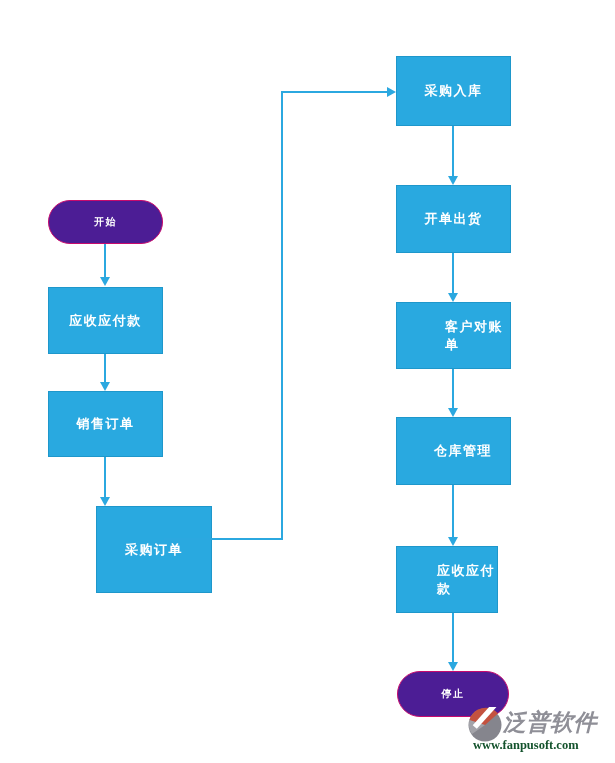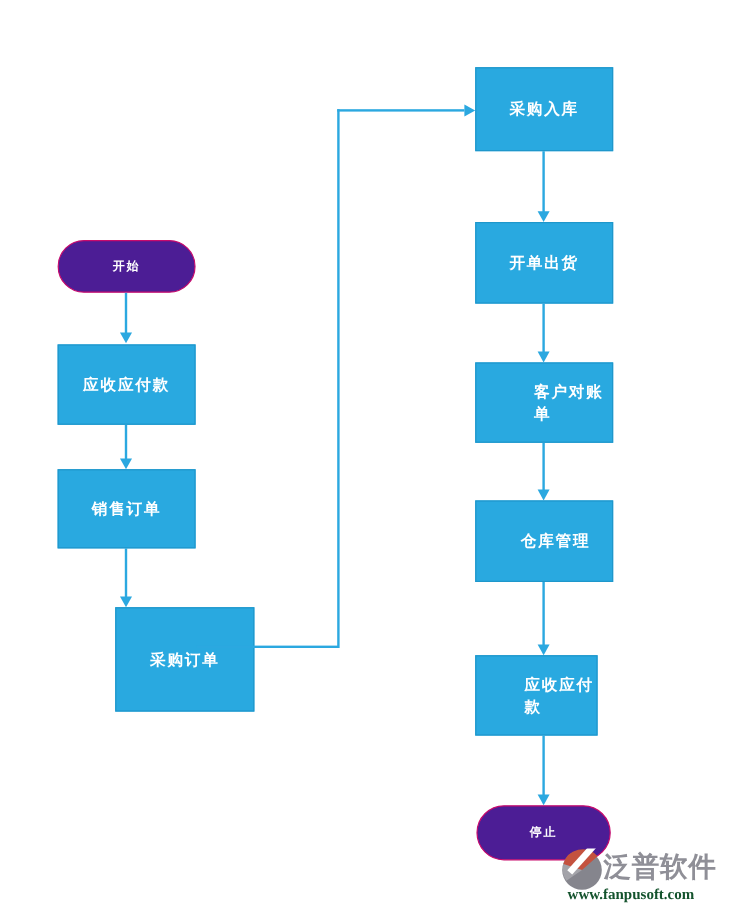--- a/index.html
+++ b/index.html
@@ -29,21 +29,21 @@
   .ah-right {
     position:absolute; width:0; height:0;
     border:5px solid transparent; border-right:none; border-left:9px solid #2BA8E0;
   }
   
   .brand { position:absolute; right:8px; bottom:6px; width:140px; height:52px; }
   .brand-icon { position:absolute; left:0; top:2px; width:36px; height:36px; }
   .brand-name {
     position:absolute; left:36px; top:2px; width:102px;
     color:#8F8F97; font-size:23px; font-weight:bold; letter-spacing:0.5px;
-    text-shadow:0 0 1px #ffffff; white-space:nowrap;
+    text-shadow:0 0 1px #ffffff; white-space:nowrap;font-style:italic;
   }
   .brand-url {
     position:absolute; left:6px; top:33px; width:134px;
     color:#14532d; font-size:12.5px; font-weight:bold;
     font-family:"Liberation Serif","DejaVu Serif",serif; white-space:nowrap;
   }
   
   #n-start  { left:48px;  top:200px; width:115px; height:44px; }
   #n-basic  { left:48px;  top:287px; width:115px; height:67px; }
   #n-sales  { left:48px;  top:391px; width:115px; height:66px; }

